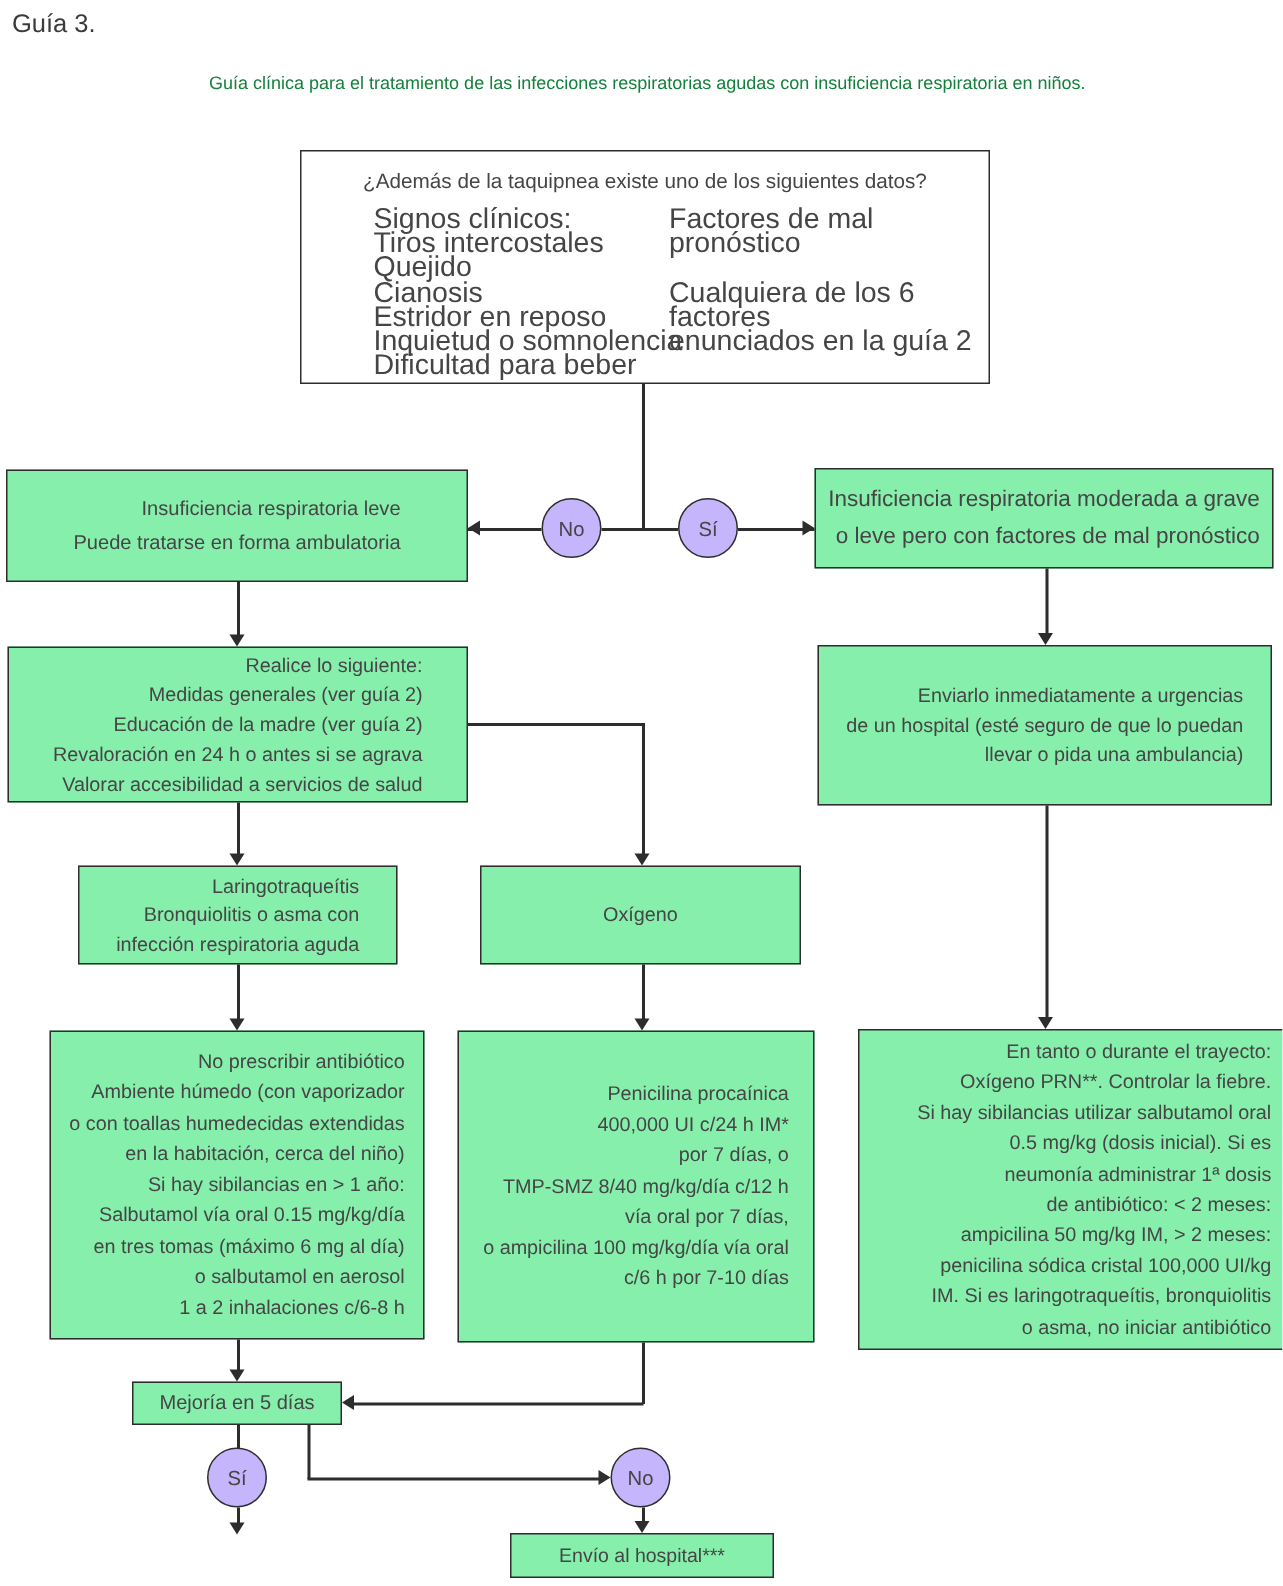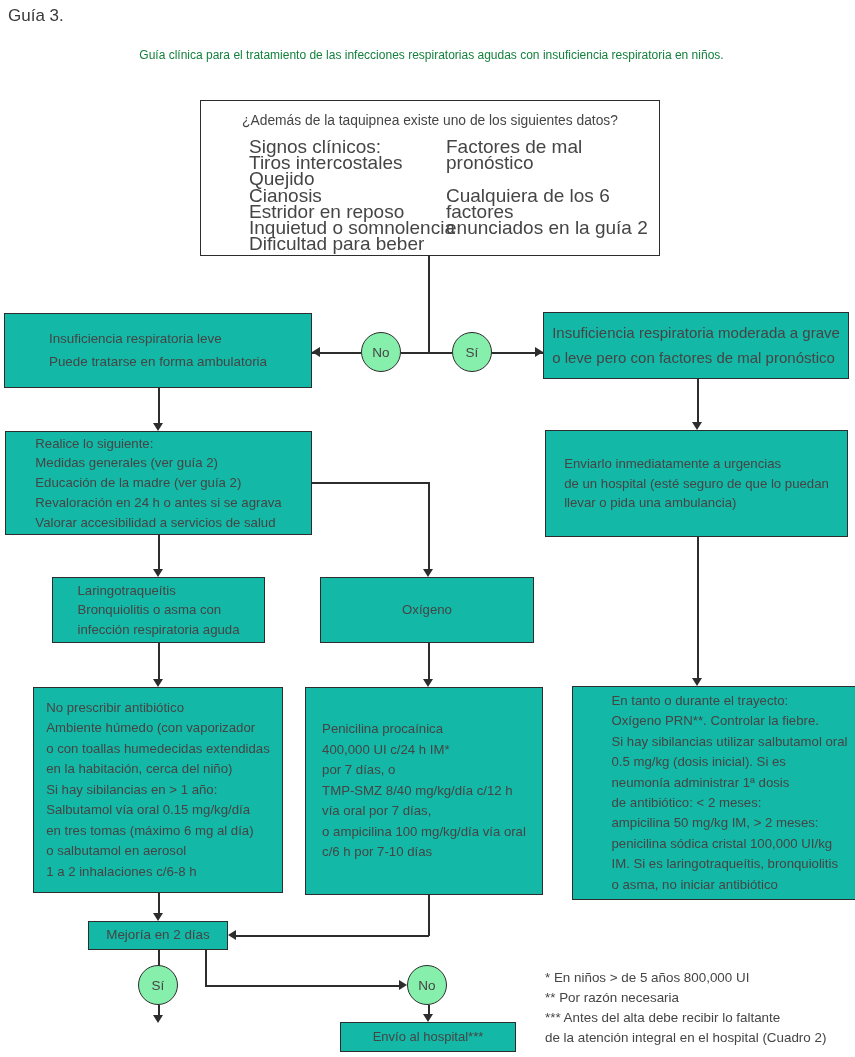--- a/index.html
+++ b/index.html
@@ -4,30 +4,30 @@
 <style>
   html,body{margin:0;padding:0;background:#ffffff;}
   .canvas{
     position:relative;width:855px;height:1057px;background:#ffffff;
     font-family:"Liberation Sans","DejaVu Sans",sans-serif;color:#424242;
     overflow:hidden;
   }
   .page-title{position:absolute;left:8px;top:6px;font-size:17px;color:#3a3a3a;}
   .subtitle{position:absolute;left:4px;top:48px;width:100%;text-align:center;font-size:12px;color:#15803d;}
   .box{
-    position:absolute;border:1.5px solid #2d2d2d;background:#14b8a6;box-sizing:border-box;
-    display:flex;align-items:center;justify-content:center;text-align:left;
+    position:absolute;border:1.5px solid #2d2d2d;background:#86efac;box-sizing:border-box;
+    display:flex;align-items:center;justify-content:center;text-align:right;
     white-space:pre-line;font-size:13.2px;line-height:1.5;color:#454545;padding:4px;
   }
   .qbox{position:absolute;border:1.5px solid #2d2d2d;background:#fff;box-sizing:border-box;}
   .qtitle{position:absolute;left:0;right:0;top:12px;text-align:center;font-size:13.8px;color:#454545;}
   .qcol{position:absolute;white-space:pre-line;font-size:19px;line-height:16.2px;color:#454545;text-align:left;}
   .circle{
     position:absolute;width:40px;height:40px;border:1.5px solid #2d2d2d;border-radius:50%;
-    background:#86efac;display:flex;align-items:center;justify-content:center;font-size:13.5px;color:#454545;
+    background:#c4b5fd;display:flex;align-items:center;justify-content:center;font-size:13.5px;color:#454545;
     box-sizing:border-box;z-index:2;
   }
   .line{position:absolute;background:#2d2d2d;}
   .arrow{position:absolute;width:0;height:0;}
   .arrow.down{border-left:5px solid transparent;border-right:5px solid transparent;border-top:8px solid #2d2d2d;}
   .arrow.left{border-top:5px solid transparent;border-bottom:5px solid transparent;border-right:8px solid #2d2d2d;}
   .arrow.right{border-top:5px solid transparent;border-bottom:5px solid transparent;border-left:8px solid #2d2d2d;}
   .footnotes{position:absolute;left:545px;top:968px;width:310px;font-size:13.4px;line-height:20px;white-space:pre-line;color:#454545;text-align:left;}
 </style>
 </head>
@@ -92,21 +92,21 @@
 Oxígeno PRN**. Controlar la fiebre.
 Si hay sibilancias utilizar salbutamol oral
 0.5 mg/kg (dosis inicial). Si es
 neumonía administrar 1ª dosis
 de antibiótico: &lt; 2 meses:
 ampicilina 50 mg/kg IM, &gt; 2 meses:
 penicilina sódica cristal 100,000 UI/kg
 IM. Si es laringotraqueítis, bronquiolitis
 o asma, no iniciar antibiótico</div>
 
-  <div class="box" style="left:88px;top:921px;width:140px;height:29px;font-size:13.4px;">Mejoría en 2 días</div>
+  <div class="box" style="left:88px;top:921px;width:140px;height:29px;font-size:13.4px;">Mejoría en 5 días</div>
   <div class="box" style="left:64px;top:1023px;width:212px;height:28px;font-size:13.4px;margin-top:38px;">Terminar tratamiento</div>
   <div class="box" style="left:340px;top:1022px;width:176px;height:30px;font-size:13px;">Envío al hospital***</div>
 
   <div class="circle" style="left:361px;top:332px;">No</div>
   <div class="circle" style="left:452px;top:332px;">Sí</div>
   <div class="circle" style="left:138px;top:965px;">Sí</div>
   <div class="circle" style="left:407px;top:965px;">No</div>
 
   <div class="line" style="left:428px;top:256px;width:1.5px;height:96px;"></div>
   <div class="line" style="left:312px;top:352px;width:49px;height:1.5px;"></div>
@@ -137,18 +137,14 @@
   <div class="arrow down" style="left:423px;top:569px;"></div>
   <div class="arrow down" style="left:692px;top:678px;"></div>
   <div class="arrow down" style="left:153px;top:679px;"></div>
   <div class="arrow down" style="left:423px;top:679px;"></div>
   <div class="arrow down" style="left:153px;top:913px;"></div>
   <div class="arrow left" style="left:228px;top:930px;"></div>
   <div class="arrow down" style="left:153px;top:1015px;"></div>
   <div class="arrow right" style="left:399px;top:980px;"></div>
   <div class="arrow down" style="left:423px;top:1014px;"></div>
 
-  <div class="footnotes">* En niños &gt; de 5 años 800,000 UI
-** Por razón necesaria
-*** Antes del alta debe recibir lo faltante
-de la atención integral en el hospital (Cuadro 2)</div>
 
 </div>
 
 </body></html>

